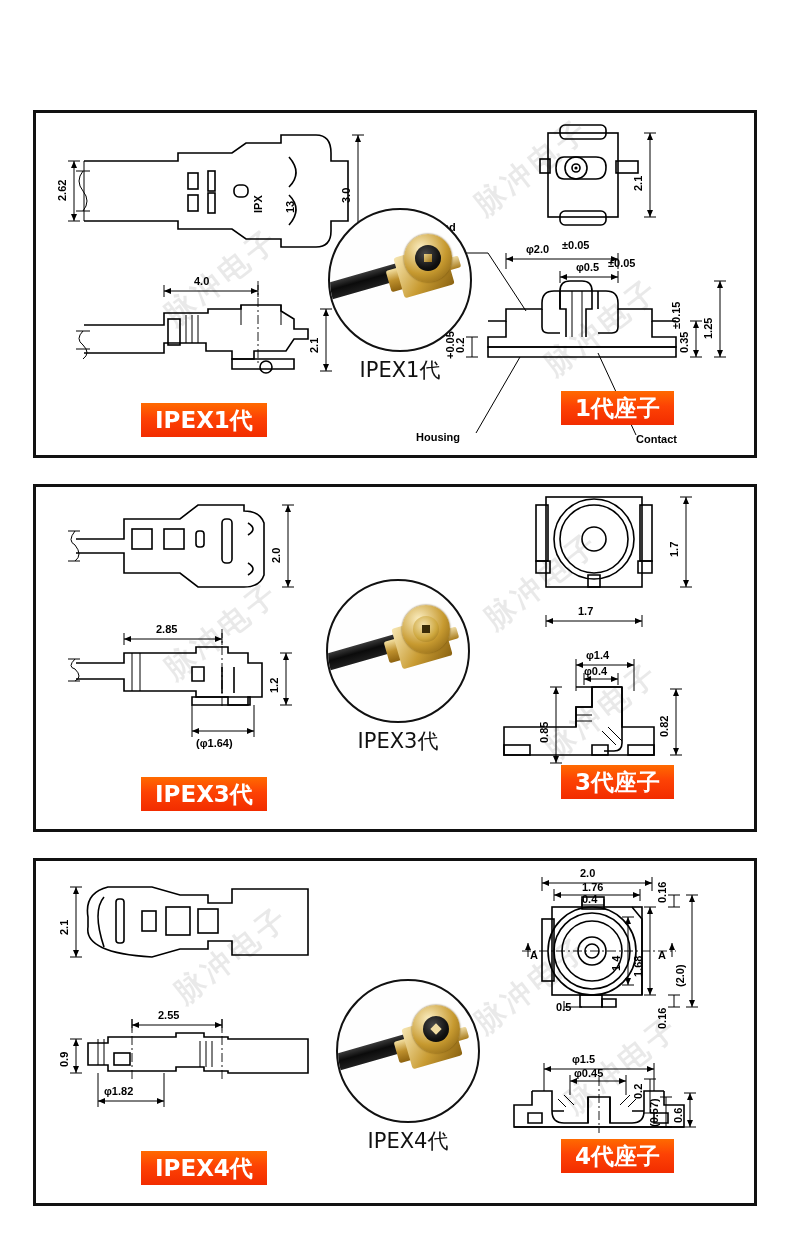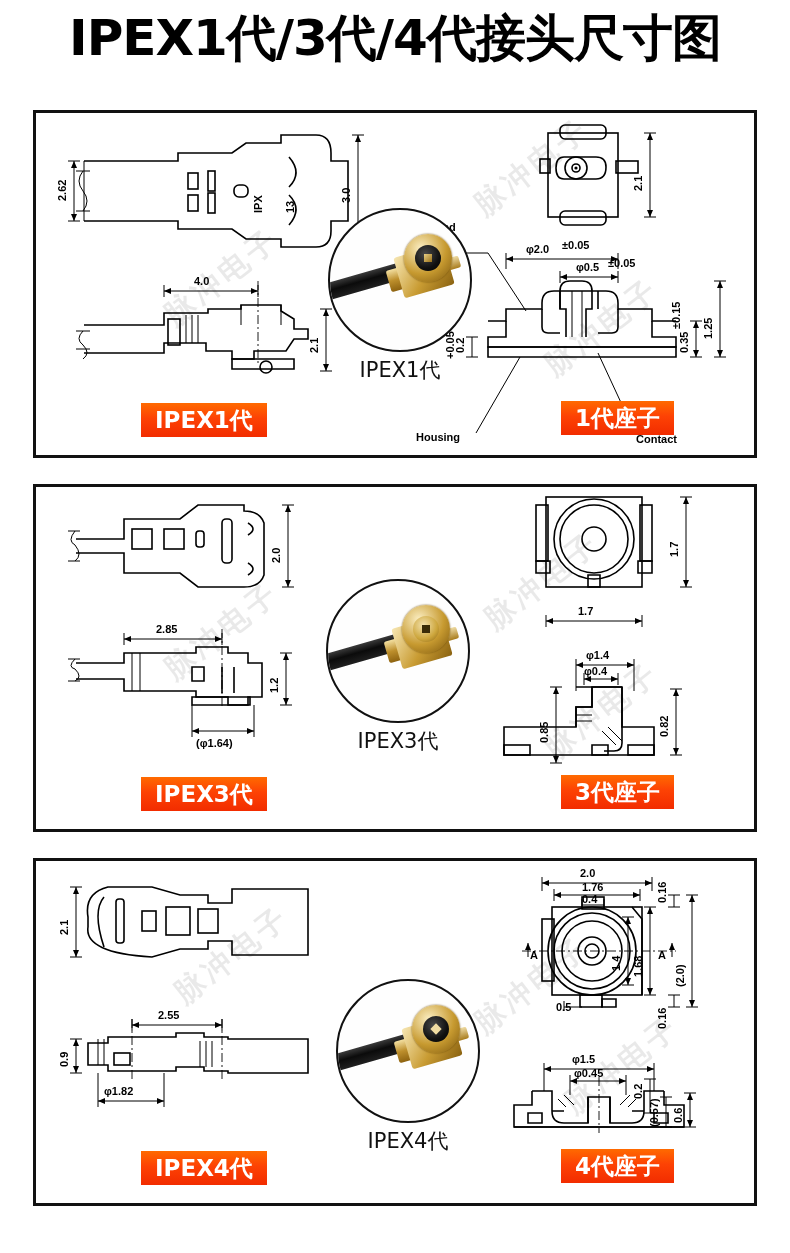--- a/index.html
+++ b/index.html
@@ -33,21 +33,21 @@
   
   .redbox{
     position:absolute;
     background:linear-gradient(180deg,#ff6a00 0%,#fd4204 45%,#f22c00 100%);
     color:#fff;font-size:23px;font-weight:bold;
     line-height:34px;height:34px;
     padding:0 14px;white-space:nowrap;
     font-family:"DejaVu Sans","Liberation Sans",sans-serif;
   }
   .rb-left{left:105px;bottom:18px;}
-  .rb-right{right:80px;bottom:20px;}
+  .rb-right{right:80px;bottom:30px;}
 
   
   .photo-wrap{position:absolute;text-align:center;}
   .photo{
     width:140px;height:140px;border-radius:50%;
     border:2.5px solid #111;overflow:hidden;position:relative;
     background:#fefefe;
   }
   .photo .cable{
     position:absolute;left:-6px;top:62px;width:86px;height:17px;
@@ -106,21 +106,20 @@
   svg.dwg .ln{stroke:#000;fill:none;stroke-width:1.6;}
   svg.dwg .thin{stroke:#000;fill:none;stroke-width:1;}
   svg.dwg .dim{stroke:#000;fill:none;stroke-width:1;}
   svg.dwg .ctr{stroke:#000;fill:none;stroke-width:0.9;stroke-dasharray:9 3 2 3;}
 </style>
 </head>
 <body>
 
 <div id="page">
 
-  <div class="title">IPEX1代/3代/4代接头尺寸图</div>
 
   <div class="panel" id="panel1">
 
     <svg class="dwg" width="718" height="342" viewBox="0 0 718 342">
 
       <g>
         <path class="ln" d="M48 48 H142 V40 H196 L210 30 H245 V22 H280 Q295 22 295 40 V48 H312 V108 H295 V118 Q295 134 280 134 H245 V126 H210 L196 116 H142 V108 H48"></path>
         <path class="thin" d="M48 48 V108"></path>
         <path class="thin" d="M40 58 h14 M40 98 h14 M47 58 q-8 10 0 20 q8 10 0 20"></path>
         <rect class="ln" x="152" y="60" width="10" height="16"></rect>

